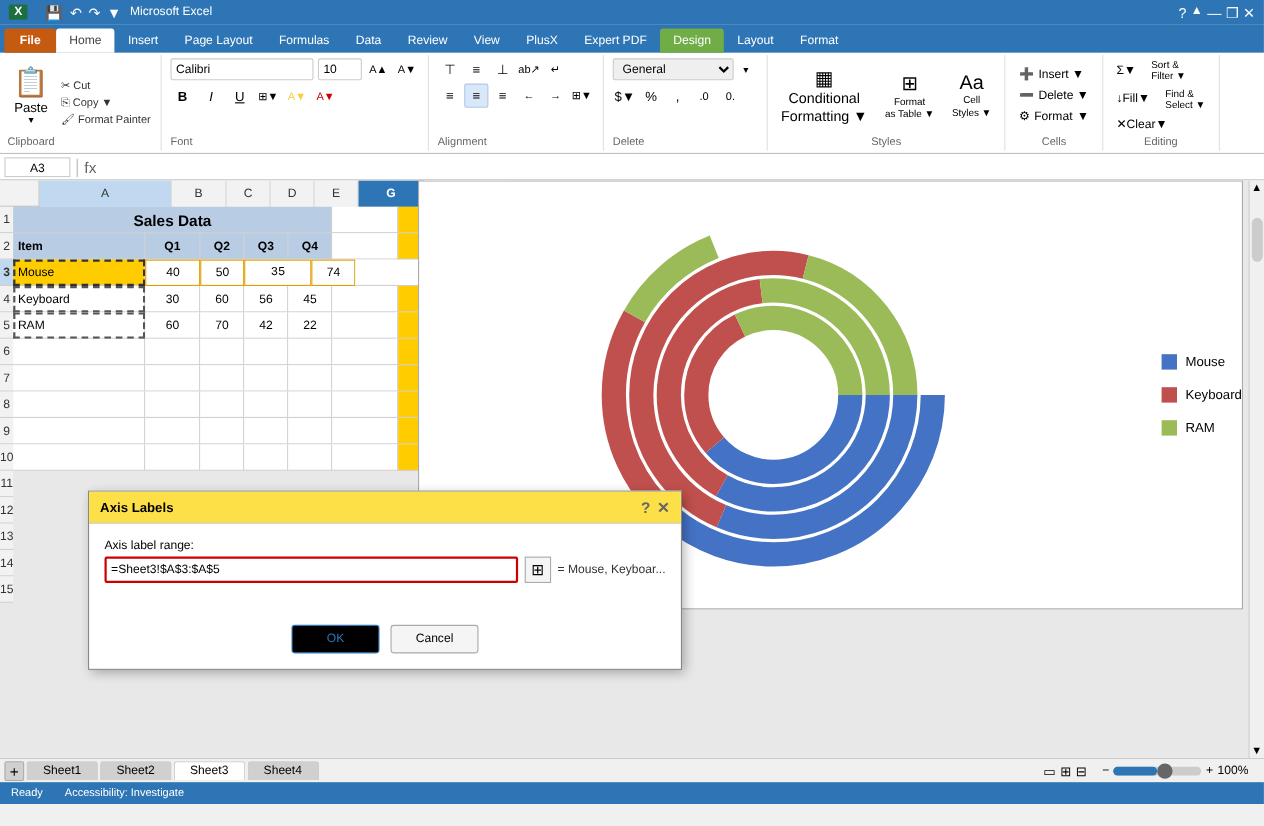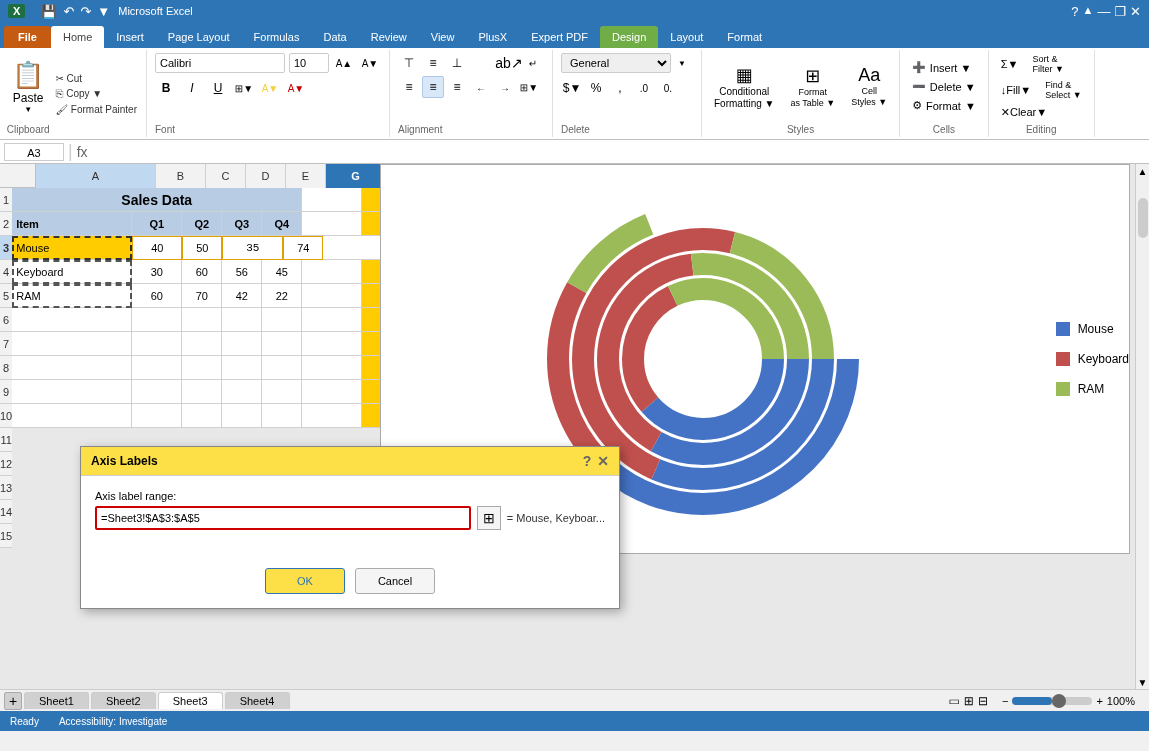--- a/index.html
+++ b/index.html
@@ -286,21 +286,21 @@
       font-size: 11px;
       cursor: pointer;
       border-radius: 3px;
       border: 1px solid #aaa;
       background: #f5f5f5;
       display: flex;
       align-items: center;
       justify-content: center;
     }
     .dialog-btn.primary {
-      background: #fde047;
+      background: #000000;
       border-color: #2e75b6;
       color: #2e75b6;
     }
 
     
     .scrollbar-v {
       width: 14px;
       background: #f0f0f0;
       border-left: 1px solid #ccc;
       display: flex;
@@ -467,21 +467,21 @@
       <div class="ribbon-icon-btn" style="font-size:10px;color:#c00;">A▼</div>
     </div>
     <div class="ribbon-group-label">Font</div>
   </div>
 
   <div class="ribbon-group align-group">
     <div class="align-row">
       <div class="ribbon-icon-btn">⊤</div>
       <div class="ribbon-icon-btn">≡</div>
       <div class="ribbon-icon-btn">⊥</div>
-      <div class="ribbon-icon-btn" style="font-size:14px;margin-left:28px;">ab↗</div>
+      <div class="ribbon-icon-btn" style="font-size:10px;">ab↗</div>
       <div class="ribbon-icon-btn" style="font-size:10px;">↵</div>
     </div>
     <div class="align-row">
       <div class="ribbon-icon-btn">≡</div>
       <div class="ribbon-icon-btn" style="border:1px solid #b0c8e8;background:#d9e8f8;">≡</div>
       <div class="ribbon-icon-btn">≡</div>
       <div class="ribbon-icon-btn" style="font-size:10px;">←</div>
       <div class="ribbon-icon-btn" style="font-size:10px;">→</div>
       <div class="ribbon-icon-btn" style="font-size:10px;">⊞▼</div>
     </div>
@@ -505,21 +505,21 @@
       <div class="ribbon-icon-btn" style="font-size:10px;">.0</div>
       <div class="ribbon-icon-btn" style="font-size:10px;">0.</div>
     </div>
     <div class="ribbon-group-label">Delete</div>
   </div>
 
   <div class="ribbon-group" style="flex-direction:column;">
     <div style="display:flex;flex:1;align-items:center;gap:4px;">
       <div class="styles-btn" style="min-width:52px;">
         <span style="font-size:18px;">▦</span>
-        <span style="font-size:10px;text-align:center;line-height:1.2;">Conditional<br>Formatting ▼</span>
+        <span style="font-size:13px;text-align:center;line-height:1.2;">Conditional<br>Formatting ▼</span>
       </div>
       <div class="styles-btn" style="min-width:52px;">
         <span style="font-size:18px;">⊞</span>
         <span style="font-size:9px;text-align:center;line-height:1.2;">Format<br>as Table ▼</span>
       </div>
       <div class="styles-btn" style="min-width:44px;">
         <span style="font-size:18px;">Aa</span>
         <span style="font-size:9px;text-align:center;line-height:1.2;">Cell<br>Styles ▼</span>
       </div>
     </div>

